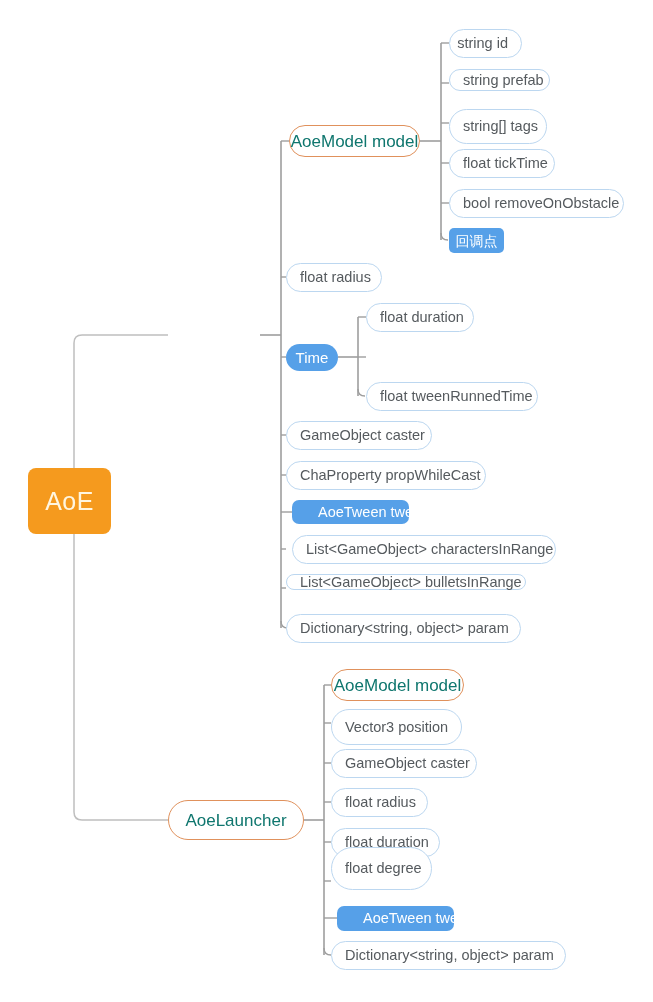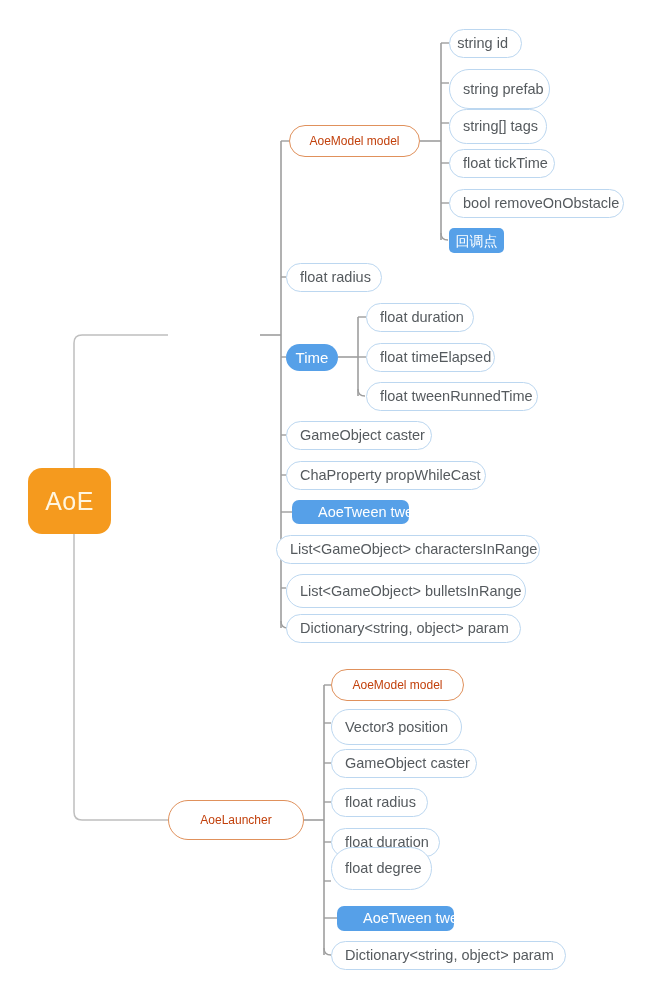--- a/index.html
+++ b/index.html
@@ -33,35 +33,35 @@
     box-sizing: border-box;
     display: flex;
     align-items: center;
     white-space: nowrap;
     line-height: 1;
   }
 
   
   .node.root {
     background: #f59a1e;
-    border-radius: 14px;
+    border-radius: 8px;
     color: #fff6e0;
     font-size: 25px;
     padding: 8px 14px;
     justify-content: center;
     letter-spacing: 0.4px;
   }
 
   
   .node.branch {
     background: #ffffff;
     border: 1.6px solid #e0915c;
     border-radius: 999px;
-    color: #c2410c;
-    font-size: 12px;
+    color: #0f766e;
+    font-size: 17px;
     padding: 0 16px;
     justify-content: center;
   }
 
   
   .node.leaf {
     background: #ffffff;
     border: 1.4px solid #bcd7f0;
     border-radius: 999px;
     color: #555a5e;
@@ -164,21 +164,21 @@
   </div>
 
 
   <div class="node branch" style="left:289px;top:125px;width:131px;height:32px;">
     <span>AoeModel model</span>
   </div>
 
   <div class="node leaf" style="left:449px;top:29px;width:73px;height:29px;justify-content:flex-end;">
     <span>string id</span>
   </div>
-  <div class="node leaf" style="left:449px;top:69px;width:101px;height:40px;">
+  <div class="node leaf" style="left:449px;top:69px;width:101px;height:22px;">
     <span>string prefab</span>
   </div>
   <div class="node leaf" style="left:449px;top:109px;width:98px;height:35px;">
     <span>string[] tags</span>
   </div>
   <div class="node leaf" style="left:449px;top:189px;width:175px;height:29px;">
     <span>bool removeOnObstacle</span>
   </div>
   <div class="node leaf" style="left:449px;top:149px;width:106px;height:29px;">
     <span>float tickTime</span>
@@ -191,40 +191,37 @@
     <span>float radius</span>
   </div>
 
   <div class="node hl pill" style="left:286px;top:344px;width:52px;height:27px;justify-content:center;">
     <span>Time</span>
   </div>
 
   <div class="node leaf" style="left:366px;top:303px;width:108px;height:29px;">
     <span>float duration</span>
   </div>
-  <div class="node leaf" style="left:366px;top:343px;width:129px;height:29px;">
-    <span>float timeElapsed</span>
-  </div>
   <div class="node leaf" style="left:366px;top:382px;width:172px;height:29px;">
     <span>float tweenRunnedTime</span>
   </div>
 
   <div class="node leaf" style="left:286px;top:421px;width:146px;height:29px;">
     <span>GameObject caster</span>
   </div>
   <div class="node leaf" style="left:286px;top:461px;width:200px;height:29px;">
     <span>ChaProperty propWhileCast</span>
   </div>
   <div class="node hl" style="left:292px;top:500px;width:117px;height:24px;">
     <span>AoeTween tween</span>
   </div>
-  <div class="node leaf" style="left:276px;top:535px;width:264px;height:29px;">
+  <div class="node leaf" style="left:292px;top:535px;width:264px;height:29px;">
     <span>List&lt;GameObject&gt; charactersInRange</span>
   </div>
-  <div class="node leaf" style="left:286px;top:574px;width:240px;height:34px;">
+  <div class="node leaf" style="left:286px;top:574px;width:240px;height:16px;">
     <span>List&lt;GameObject&gt; bulletsInRange</span>
   </div>
   <div class="node leaf" style="left:286px;top:614px;width:235px;height:29px;">
     <span>Dictionary&lt;string, object&gt; param</span>
   </div>
 
   <div class="node branch" style="left:168px;top:800px;width:136px;height:40px;">
     <span>AoeLauncher</span>
   </div>
 

